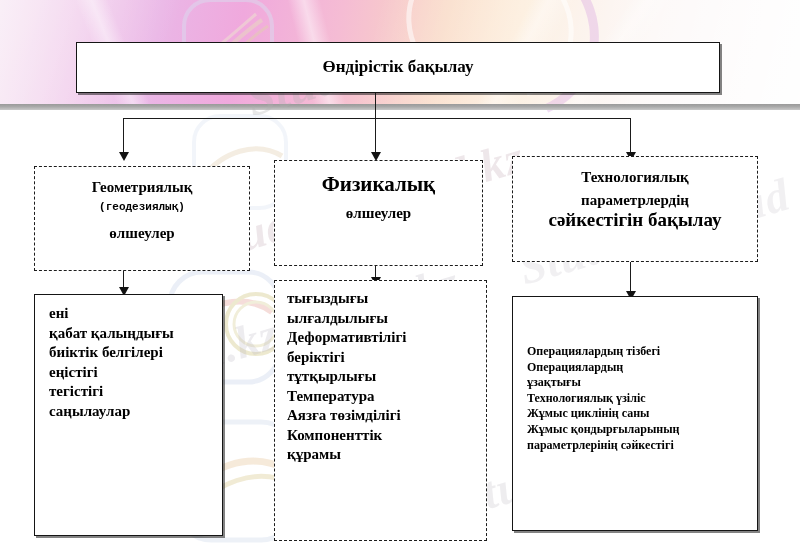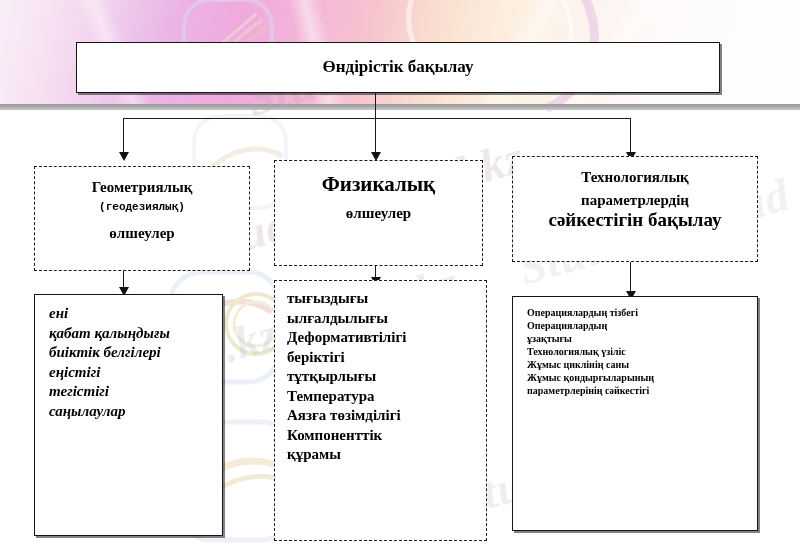--- a/index.html
+++ b/index.html
@@ -230,21 +230,21 @@
 
   <div class="conn vline" style="left:123px; top:271px; height:18px;"></div>
   <div class="arrow" style="left:119px; top:287px;"></div>
 
   <div class="conn vline" style="left:375px; top:266px; height:14px;"></div>
   <div class="arrow" style="left:371px; top:277px;"></div>
 
   <div class="conn vline" style="left:630px; top:262px; height:32px;"></div>
   <div class="arrow" style="left:626px; top:291px;"></div>
 
-  <div class="node solid" style="left:34px; top:294px; width:189px; height:242px; padding:9px 0 0 14px; align-items:flex-start;font-style:italic;">
+  <div class="node solid" style="left:34px; top:294px; width:189px; height:242px; padding:9px 0 0 14px; align-items:flex-start;">
     <div class="list" style="font-size:15px;">
       <div>ені</div>
       <div>қабат қалыңдығы</div>
       <div>биіктік белгілері</div>
       <div>еңістігі</div>
       <div>тегістігі</div>
       <div>саңылаулар</div>
     </div>
   </div>
 
@@ -256,21 +256,21 @@
       <div>беріктігі</div>
       <div>тұтқырлығы</div>
       <div>Температура</div>
       <div>Аязға төзімділігі</div>
       <div>Компоненттік</div>
       <div>құрамы</div>
     </div>
   </div>
 
   <div class="node solid" style="left:512px; top:296px; width:246px; height:235px; padding:9px 0 0 14px; align-items:flex-start;">
-    <div class="list" style="font-size:10px;">
+    <div class="list" style="font-size:12px;margin-top:38px;">
       <div>Операциялардың тізбегі</div>
       <div>Операциялардың</div>
       <div>ұзақтығы</div>
       <div>Технологиялық үзіліс</div>
       <div>Жұмыс циклінің  саны</div>
       <div>Жұмыс қондырғыларының</div>
       <div>параметрлерінің  сәйкестігі</div>
     </div>
   </div>
 

